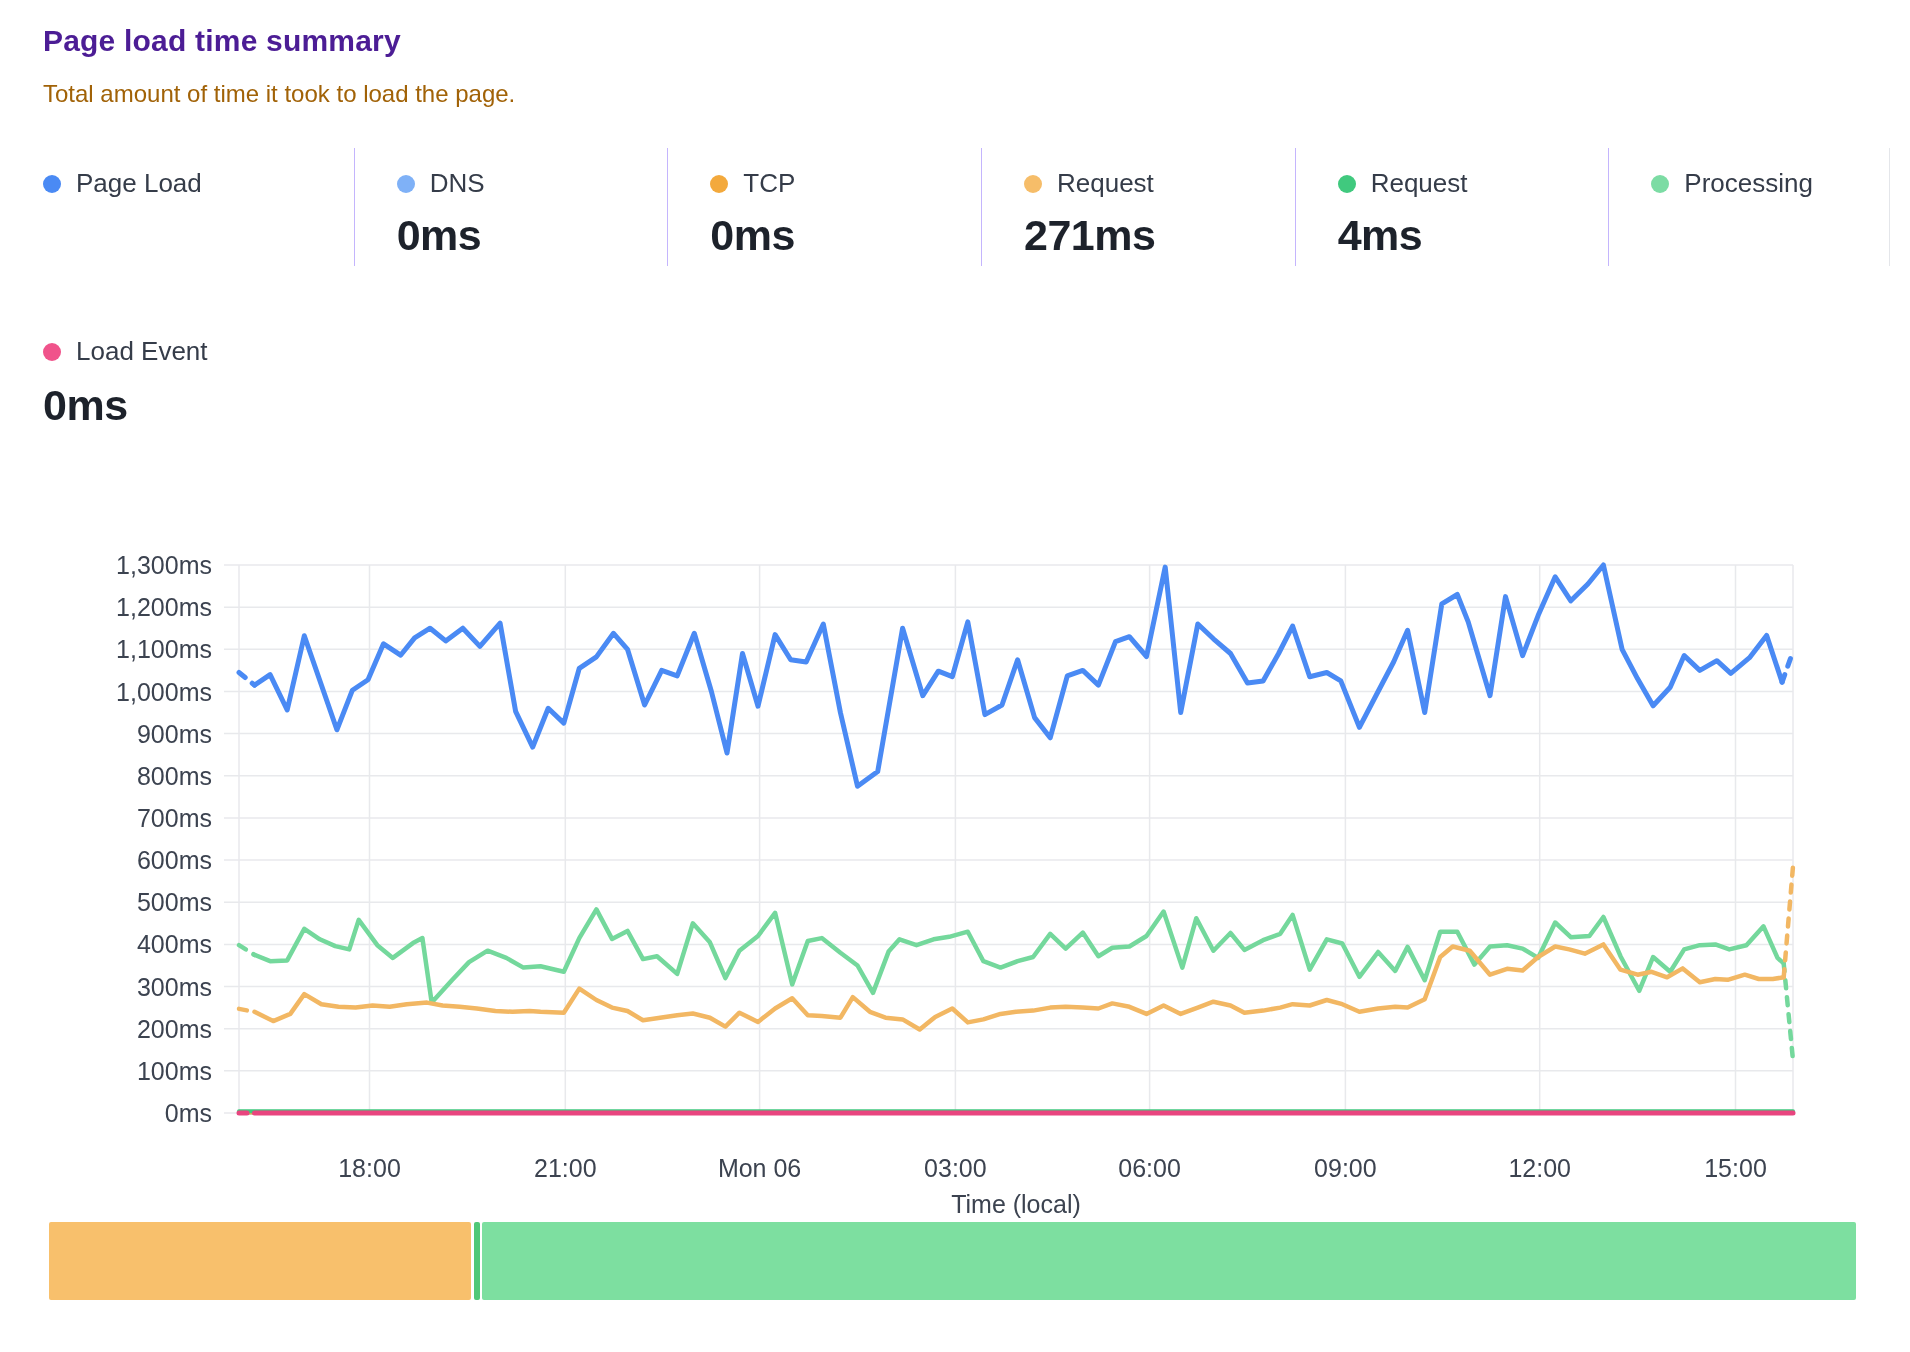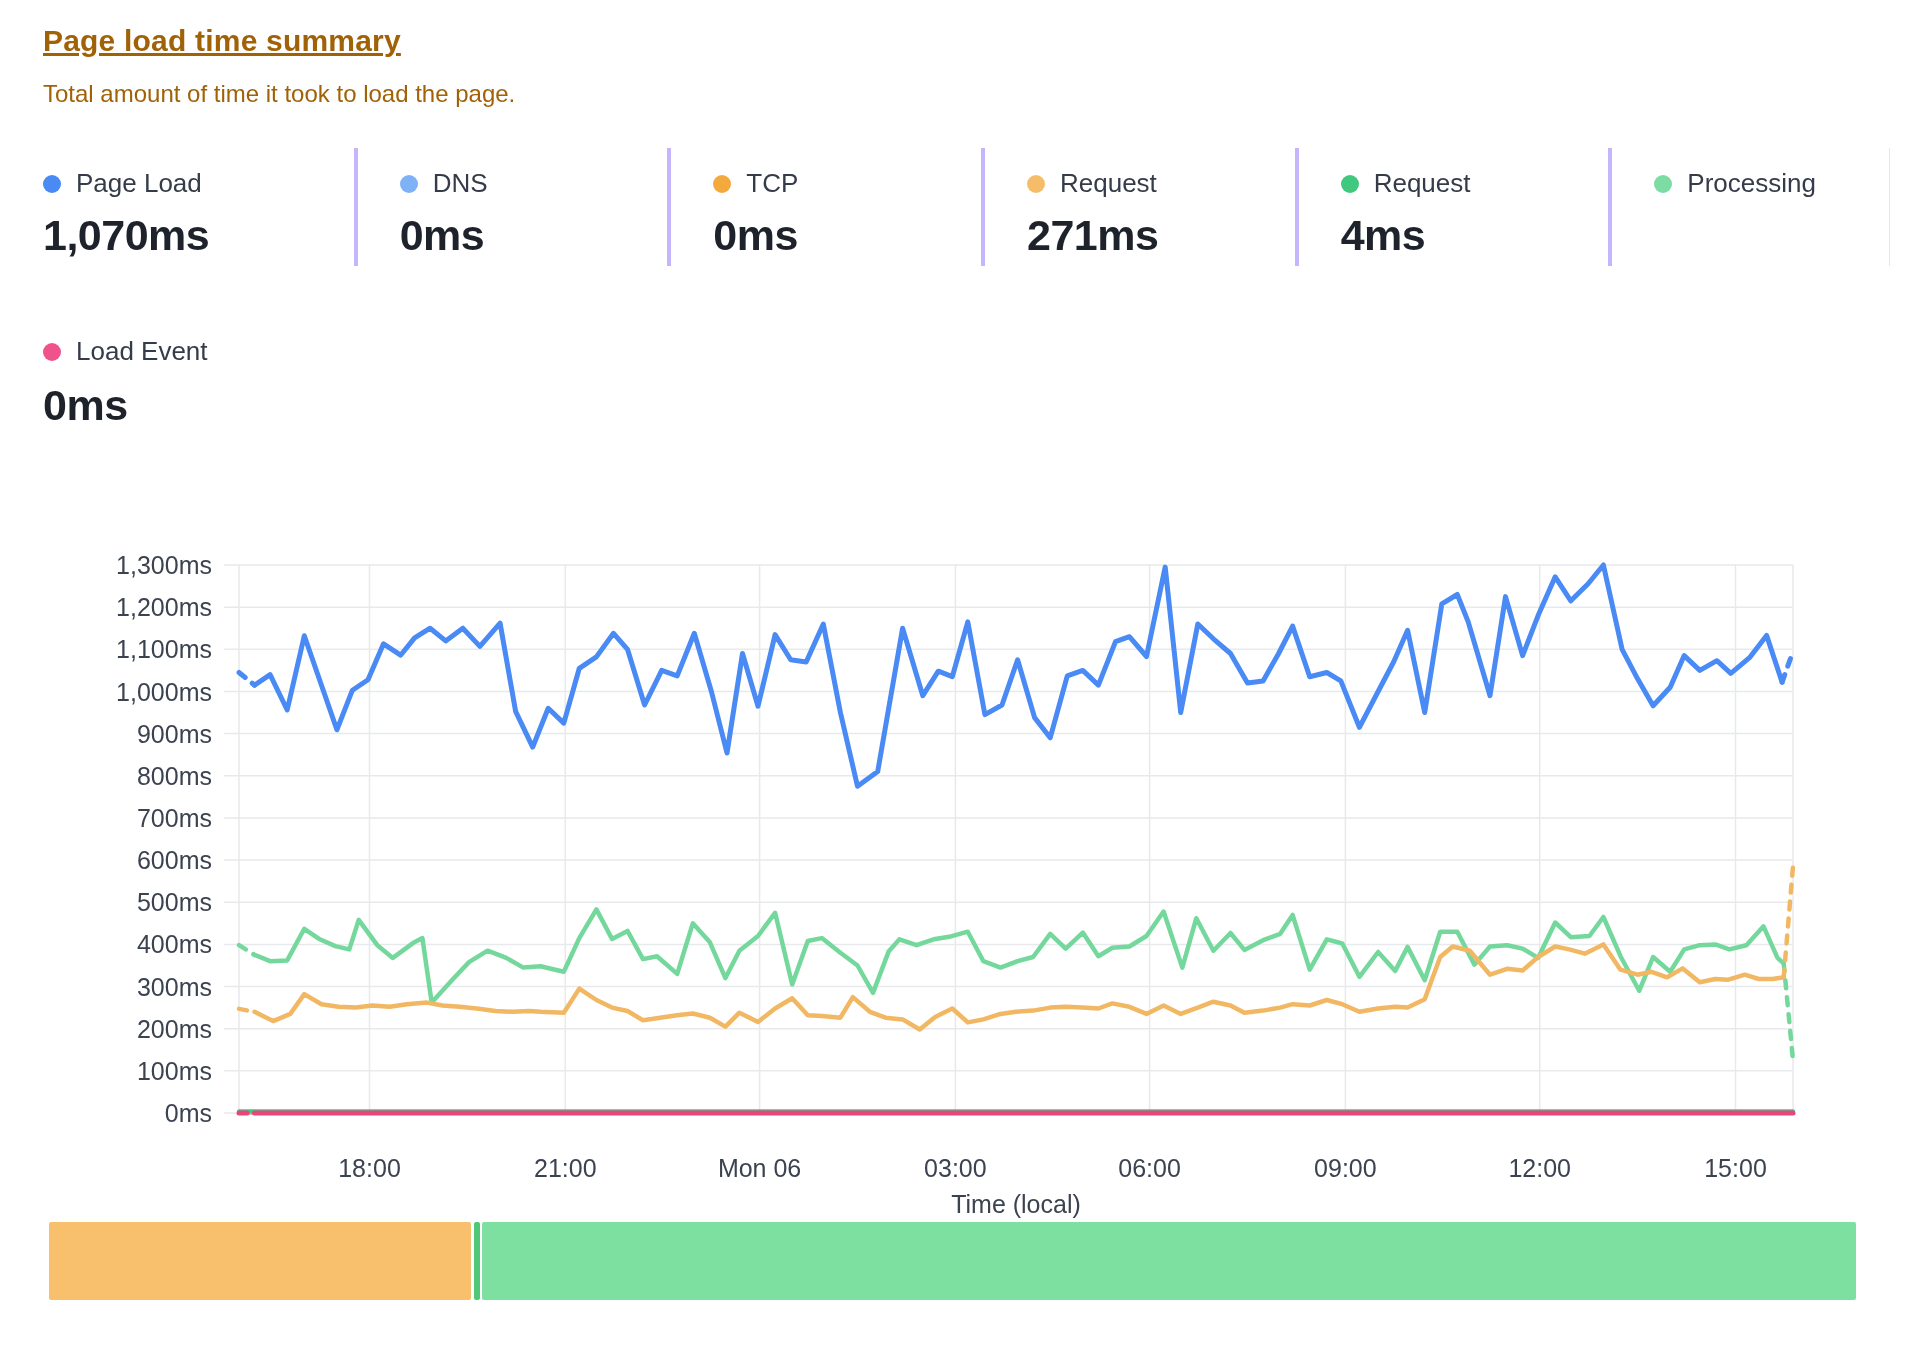--- a/index.html
+++ b/index.html
@@ -1,24 +1,24 @@
 <!DOCTYPE html>
 <html><head>
 <meta charset="utf-8">
 <style>
   * { margin:0; padding:0; box-sizing:border-box; }
   html,body { width:1910px; height:1352px; background:#ffffff; overflow:hidden;
               font-family:"Liberation Sans", sans-serif; }
   .abs { position:absolute; }
-  .page-title { left:43px; top:24px; font-size:30px; font-weight:700; color:#a16207; letter-spacing:.2px;text-decoration:underline; }
+  .page-title { left:43px; top:24px; font-size:30px; font-weight:700; color:#4c1d95; letter-spacing:.2px; }
   .page-subtitle { left:43px; top:80px; font-size:24px; color:#a16207; }
 
   .stats-grid { left:40px; top:148px; width:1850px; display:grid;
                 grid-template-columns:repeat(6,1fr);gap:32px; }
-  .stat-cell { padding:20px 0 0 42px; min-height:118px; border-left:4px solid #c4b5fd; }
+  .stat-cell { padding:20px 0 0 42px; min-height:118px; border-left:1px solid #c4b5fd; }
   .stat-cell:first-child { border-left:none; padding-left:3px; }
   .stat-cell:last-child { border-right:1px solid #e4e6ea; }
   .stat-head { display:flex; align-items:center; gap:15px; }
   .dot { width:18px; height:18px; border-radius:50%; flex:0 0 auto; }
   .stat-label { font-size:26px; color:#353c49; }
   .stat-value { margin-top:12px; font-size:43px; font-weight:700; color:#1d222b; letter-spacing:-0.5px; }
 
   .stat-single { left:43px; top:336px; }
   .stat-single .stat-value { margin-top:14px; }
 
@@ -35,21 +35,20 @@
 
 <div class="abs page-title">Page load time summary</div>
 <div class="abs page-subtitle">Total amount of time it took to load the page.</div>
 
 <div class="abs stats-grid">
   <div class="stat-cell">
     <div class="stat-head">
       <span class="dot" style="background: rgb(74, 138, 244);"></span>
       <span class="stat-label">Page Load</span>
     </div>
-    <div class="stat-value">1,070ms</div>
   </div>
   <div class="stat-cell">
     <div class="stat-head">
       <span class="dot" style="background: rgb(127, 177, 247);"></span>
       <span class="stat-label">DNS</span>
     </div>
     <div class="stat-value">0ms</div>
   </div>
   <div class="stat-cell">
     <div class="stat-head">

